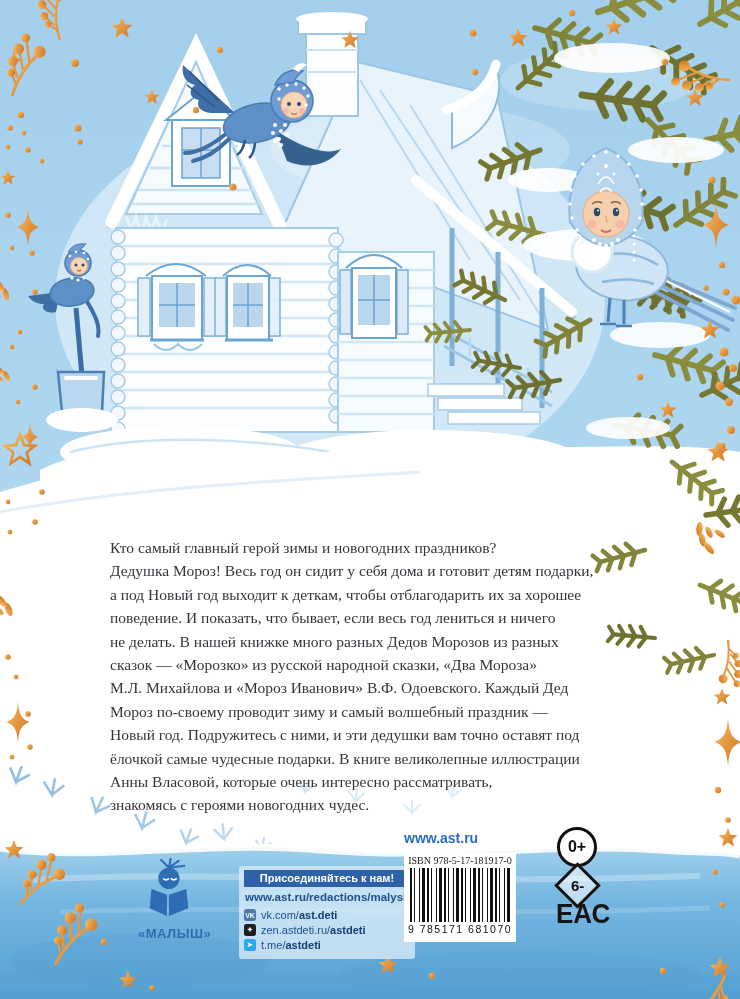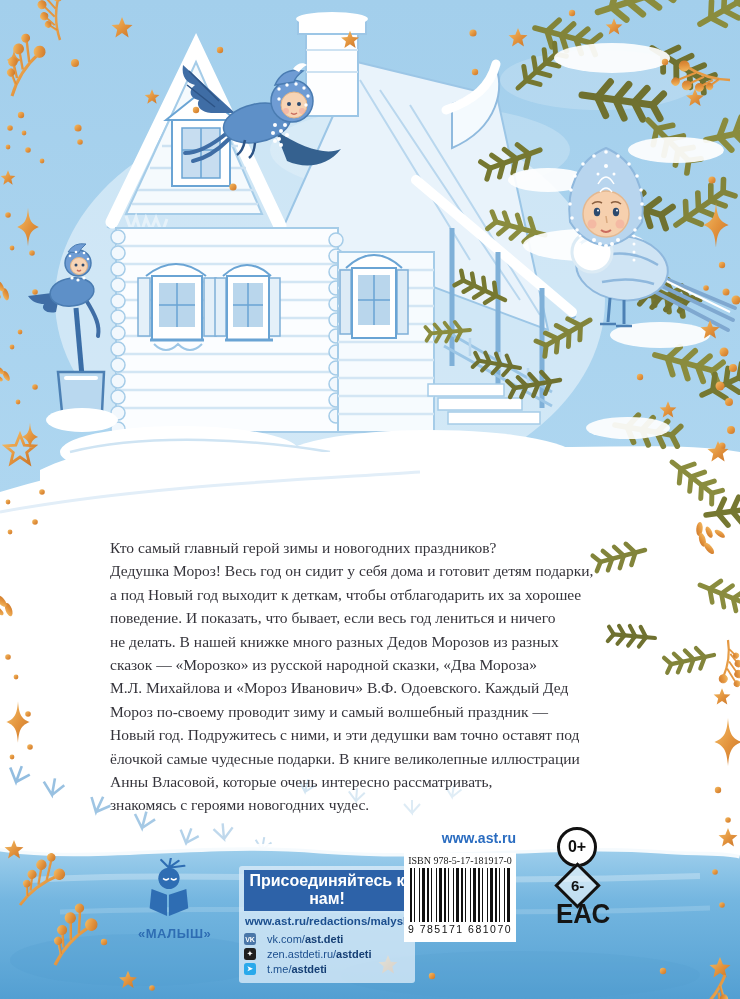--- a/index.html
+++ b/index.html
@@ -10,29 +10,29 @@
   .credit{top:492px;left:0;width:740px;text-align:center;font-style:italic;font-size:19px;}
   .annotation{top:536px;left:110px;width:520px;font-size:15.5px;
               line-height:23.4px;white-space:pre-line;}
   
   .malysh{left:138px;top:858px;width:104px;text-align:left;z-index:2;position:absolute;}
   .malysh-text{font-family:"Liberation Sans",sans-serif;font-weight:bold;font-size:13px;
                letter-spacing:0.5px;color:#2e6db3;margin-top:2px;}
   .social{position:absolute;left:239px;top:866px;width:166px;z-index:2;
           background:rgba(219,236,248,0.78);border-radius:3px;padding:4px 5px 5px 5px;
           font-family:"Liberation Sans",sans-serif;}
-  .banner{background:#2d62a8;color:#fff;font-weight:bold;font-size:16px;text-align:center;
+  .banner{background:#2d62a8;color:#fff;font-weight:bold;font-size:11px;text-align:center;
           padding:2px 0 3px 0;}
   .redaction{color:#1c4f8e;font-weight:bold;font-size:11.5px;margin:4px 0 6px 1px;}
-  .link-row{display:flex;align-items:center;gap:11px;font-size:11px;color:#1c4f8e;margin:3px 0;}
+  .link-row{display:flex;align-items:center;gap:5px;font-size:11px;color:#1c4f8e;margin:3px 0;}
   .link-row b{color:#143e74;}
   .li{width:12px;height:12px;border-radius:2.5px;color:#fff;display:flex;align-items:center;
       justify-content:center;font-size:7px;font-weight:bold;flex:0 0 12px;}
   .li-vk{background:#4a76a8;} .li-zen{background:#1f1f1f;} .li-tg{background:#29a9eb;}
-  .ast-url{position:absolute;left:404px;top:830px;width:112px;text-align:right;z-index:2;
+  .ast-url{position:absolute;left:404px;top:830px;width:112px;text-align:left;z-index:2;
            font-family:"Liberation Sans",sans-serif;font-weight:bold;font-size:14px;color:#2a6cc0;}
   .barcode{position:absolute;left:404px;top:853px;width:112px;height:89px;background:#fff;
            z-index:2;padding:2px 0 0 0;box-sizing:border-box;}
   .isbn-label{font-family:Liberation Serif, serif;font-size:10px;color:#1a1a1a;text-align:center;}
   .bars{height:54px;margin:2px 6px 1px 6px;
         background:repeating-linear-gradient(90deg,#111 0 2px,#fff 2px 4px,#111 4px 5px,
         #fff 5px 9px,#111 9px 10px,#fff 10px 12px,#111 12px 15px,#fff 15px 17px);}
   .digits{font-family:"Liberation Sans",sans-serif;font-size:10.5px;letter-spacing:1.5px;
           color:#111;text-align:center;}
   .age-circle{position:absolute;left:557px;top:827px;width:34px;height:34px;border:3.5px solid #111;

